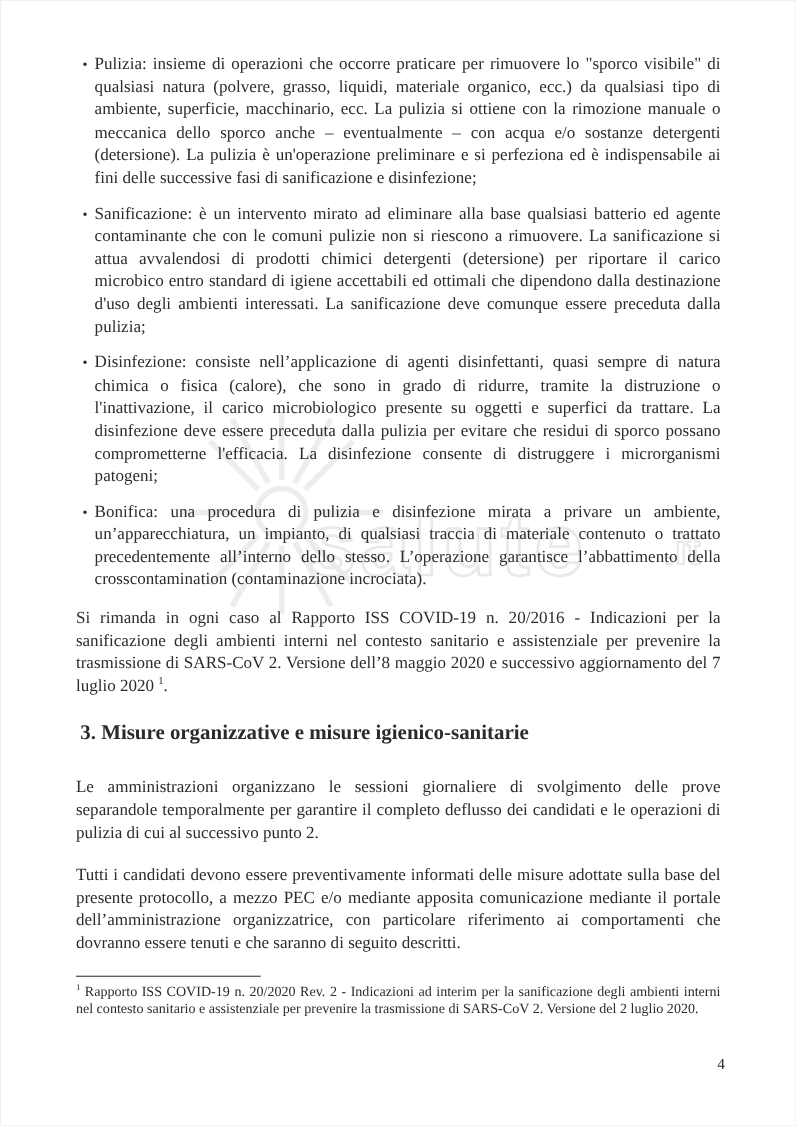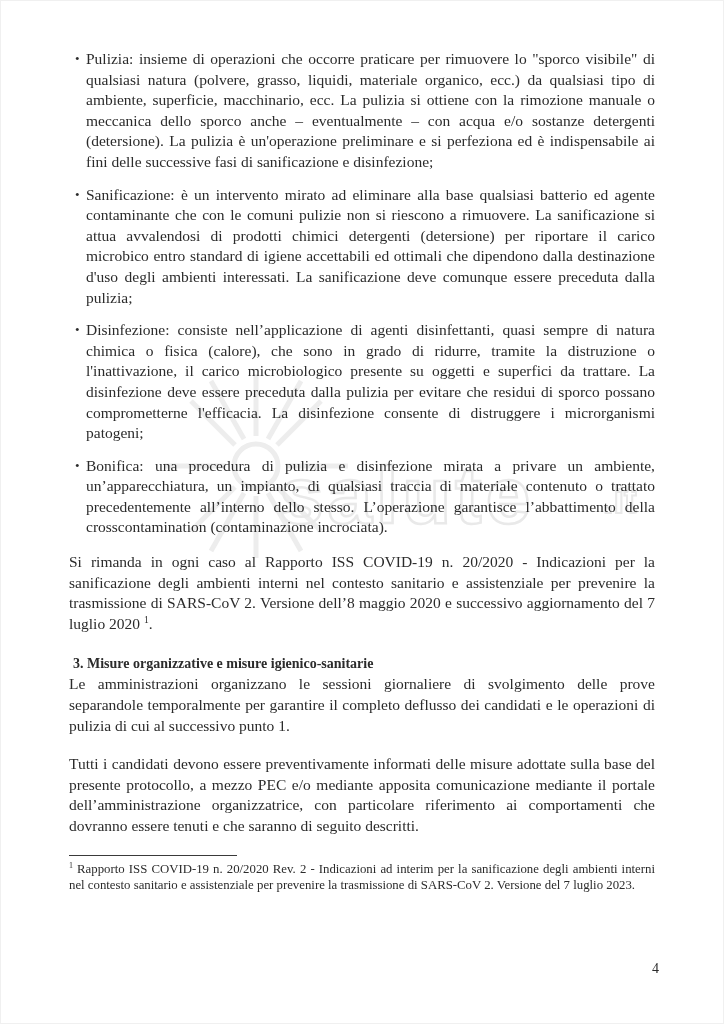--- a/index.html
+++ b/index.html
@@ -44,23 +44,23 @@
     margin-bottom: 12px;
   }
   .bullet-list li .bullet-marker {
     position: absolute;
     left: 6px;
     top: 0;
     font-size: 13px;
     line-height: 20.6px;
   }
   .section-heading {
-    font-size: 14px;
+    font-size: 19px;
     font-weight: bold;
-    margin: 22px 0 2px 0;
+    margin: 22px 0 28px 0;
     padding-left: 4px;
     text-align: left;
   }
   sup {
     font-size: 0.62em;
     vertical-align: super;
     line-height: 0;
   }
   .footnote-block {
     margin-top: 10px;
@@ -125,31 +125,31 @@
       <li>
         <span class="bullet-marker">•</span>
         <span>Disinfezione: consiste nell’applicazione di agenti disinfettanti, quasi sempre di natura chimica o fisica (calore), che sono in grado di ridurre, tramite la distruzione o l'inattivazione, il carico microbiologico presente su oggetti e superfici da trattare. La disinfezione deve essere preceduta dalla pulizia per evitare che residui di sporco possano comprometterne l'efficacia. La disinfezione consente di distruggere i microrganismi patogeni;</span>
       </li>
       <li>
         <span class="bullet-marker">•</span>
         <span>Bonifica: una procedura di pulizia e disinfezione mirata a privare un ambiente, un’apparecchiatura, un impianto, di qualsiasi traccia di materiale contenuto o trattato precedentemente all’interno dello stesso. L’operazione garantisce l’abbattimento della crosscontamination (contaminazione incrociata).</span>
       </li>
     </ul>
 
-    <p class="body-text"><span>Si rimanda in ogni caso al Rapporto ISS COVID-19 n. 20/2020 - Indicazioni per la sanificazione degli ambienti interni nel contesto sanitario e assistenziale per prevenire la trasmissione di SARS-CoV 2. Versione dell’8 maggio 2020 e successivo aggiornamento del 7 luglio 2020 </span><sup>1</sup><span>.</span></p>
+    <p class="body-text"><span>Si rimanda in ogni caso al Rapporto ISS COVID-19 n. 20/2016 - Indicazioni per la sanificazione degli ambienti interni nel contesto sanitario e assistenziale per prevenire la trasmissione di SARS-CoV 2. Versione dell’8 maggio 2020 e successivo aggiornamento del 7 luglio 2020 </span><sup>1</sup><span>.</span></p>
 
     <h2 class="section-heading">3. Misure organizzative e misure igienico-sanitarie</h2>
 
-    <p class="body-text">Le amministrazioni organizzano le sessioni giornaliere di svolgimento delle prove separandole temporalmente per garantire il completo deflusso dei candidati e le operazioni di pulizia di cui al successivo punto 1.</p>
+    <p class="body-text">Le amministrazioni organizzano le sessioni giornaliere di svolgimento delle prove separandole temporalmente per garantire il completo deflusso dei candidati e le operazioni di pulizia di cui al successivo punto 2.</p>
 
     <p class="body-text">Tutti i candidati devono essere preventivamente informati delle misure adottate sulla base del presente protocollo, a mezzo PEC e/o mediante apposita comunicazione mediante il portale dell’amministrazione organizzatrice, con particolare riferimento ai comportamenti che dovranno essere tenuti e che saranno di seguito descritti.</p>
 
 
     <div class="footnote-block">
       <div class="footnote-rule"></div>
-      <p class="footnote-text"><sup>1</sup><span> Rapporto ISS COVID-19 n. 20/2020 Rev. 2 - Indicazioni ad interim per la sanificazione degli ambienti interni nel contesto sanitario e assistenziale per prevenire la trasmissione di SARS-CoV 2. Versione del 7 luglio 2023.</span></p>
+      <p class="footnote-text"><sup>1</sup><span> Rapporto ISS COVID-19 n. 20/2020 Rev. 2 - Indicazioni ad interim per la sanificazione degli ambienti interni nel contesto sanitario e assistenziale per prevenire la trasmissione di SARS-CoV 2. Versione del 2 luglio 2020.</span></p>
     </div>
 
   </div>
 
   <div class="page-number">4</div>
 
 </div>
 
 </body></html>

